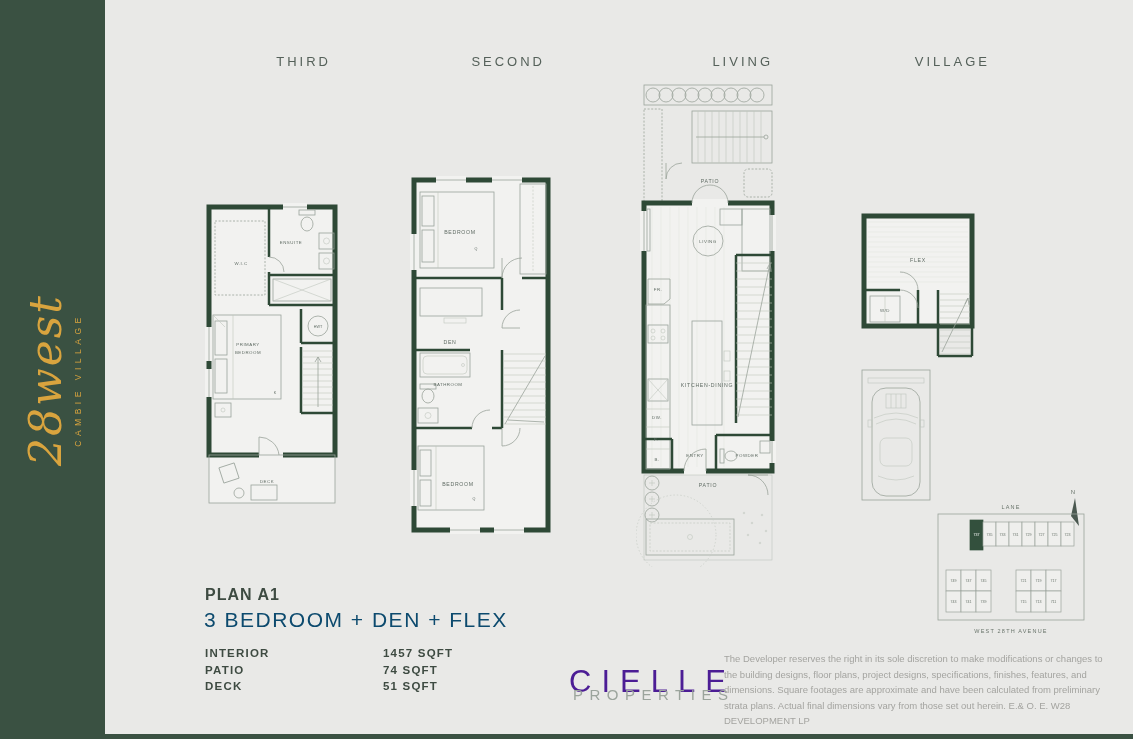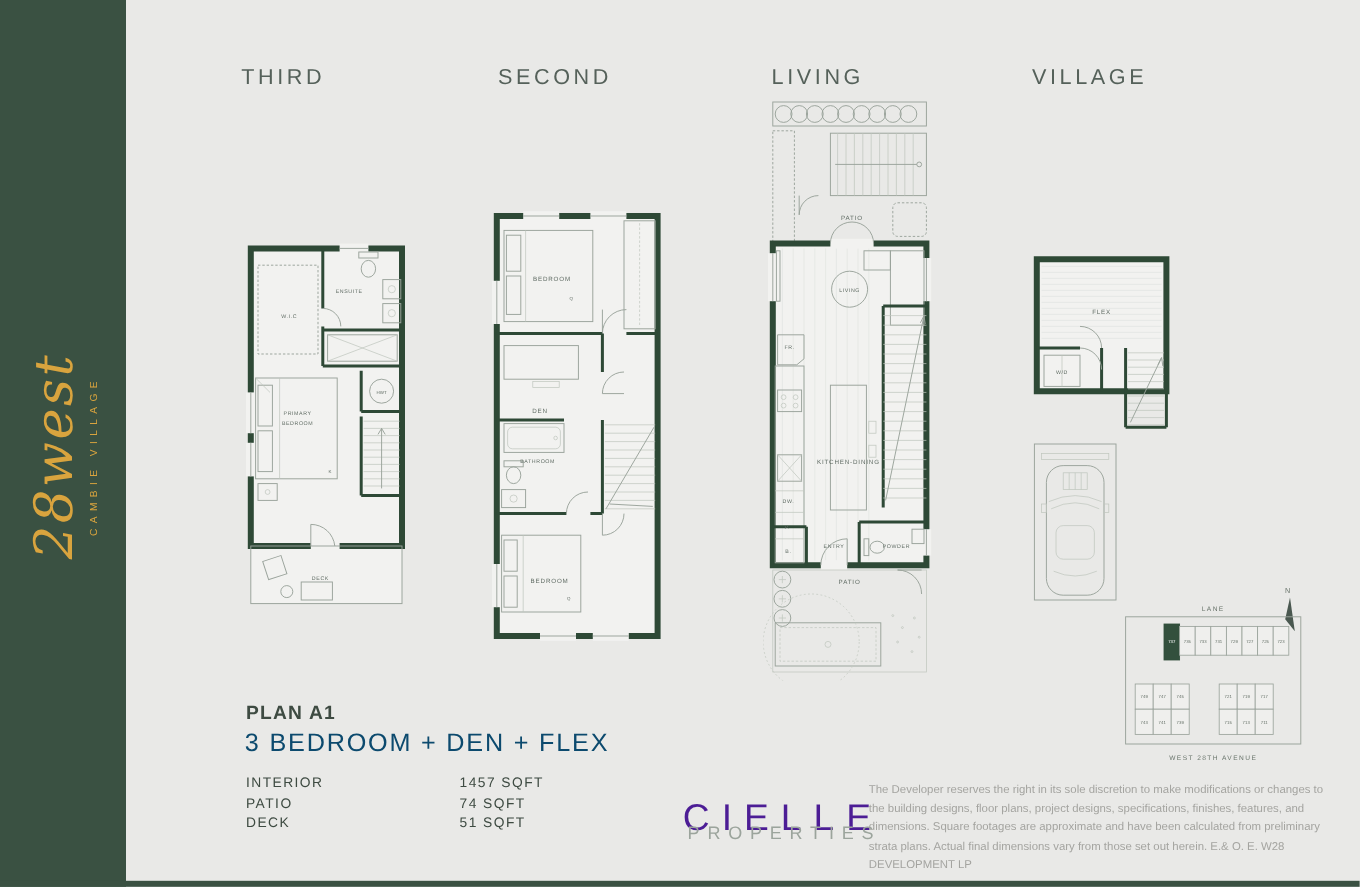--- a/index.html
+++ b/index.html
@@ -6,27 +6,27 @@
   body{width:1133px;height:739px;position:relative;background:#E9E9E7;
        font-family:"Liberation Sans",sans-serif;overflow:hidden}
   .abs{position:absolute}
   .sidebar{left:0;top:0;width:105px;height:739px;background:#3A5142}
   .bottom-bar{left:0;top:734px;width:1133px;height:5px;background:#3A5142}
   .logo-rot{left:-57px;top:335px;width:220px;height:90px;transform:rotate(-90deg);
             display:flex;flex-direction:column;align-items:center;justify-content:center}
   .logo-main{font-family:"DejaVu Serif",serif;font-style:italic;font-size:44px;
              line-height:44px;color:#D9A43E;letter-spacing:2px}
   .logo-sub{font-size:8.5px;letter-spacing:4.5px;color:#D9A43E;margin-top:5px}
-  .floor-label{top:54px;width:130px;text-align:left;font-size:18px;
+  .floor-label{top:54px;width:130px;text-align:right;font-size:13px;
                letter-spacing:3px;color:#55615A}
   .fl-third{left:201px}.fl-second{left:415px}.fl-ground{left:643px}.fl-parkade{left:860px}
   .plan-title{left:205px;top:586px;font-size:16px;font-weight:bold;letter-spacing:1px;color:#3E4B42}
   .plan-subtitle{left:204px;top:608px;font-size:21px;letter-spacing:1.5px;color:#0c4a6e}
   .area-table{left:205px;top:647px;width:260px}
-  .area-row{position:relative;height:16.5px;font-size:11.5px;font-weight:normal;
+  .area-row{position:relative;height:16.5px;font-size:11.5px;font-weight:bold;
             letter-spacing:1.2px;color:#3E4B42}
   .area-value{position:absolute;left:178px}
   .brand-name{left:569px;top:664px;font-size:31px;letter-spacing:10px;color:#4c1d95}
   .brand-sub{left:573px;top:686px;font-size:15px;letter-spacing:6.5px;color:#9BA49C}
   .disclaimer{left:724px;top:651px;width:394px;font-size:9.5px;line-height:15.5px;color:#A4A4A0}
   .plan-svg{position:absolute}
   svg text{font-family:"Liberation Sans",sans-serif}
   .wall{stroke:#2E4936;fill:none}
   .w5{stroke-width:5}.w25{stroke-width:2.5}
   .thin{stroke:#9AA39B;stroke-width:0.8;fill:none}

